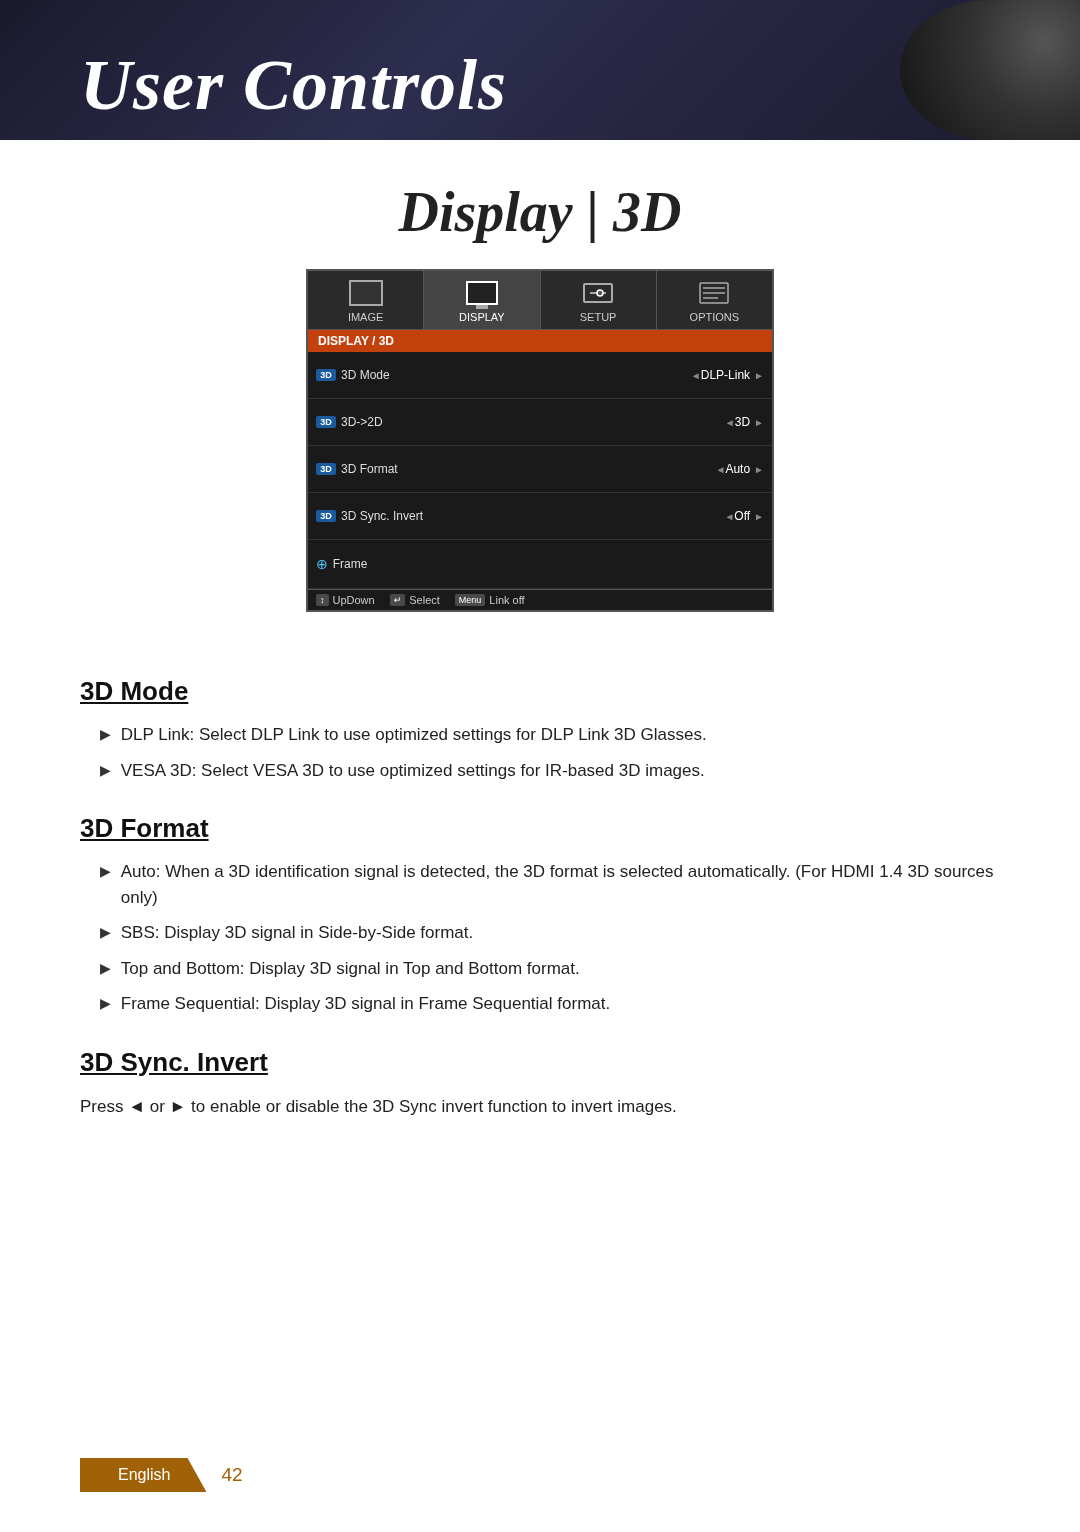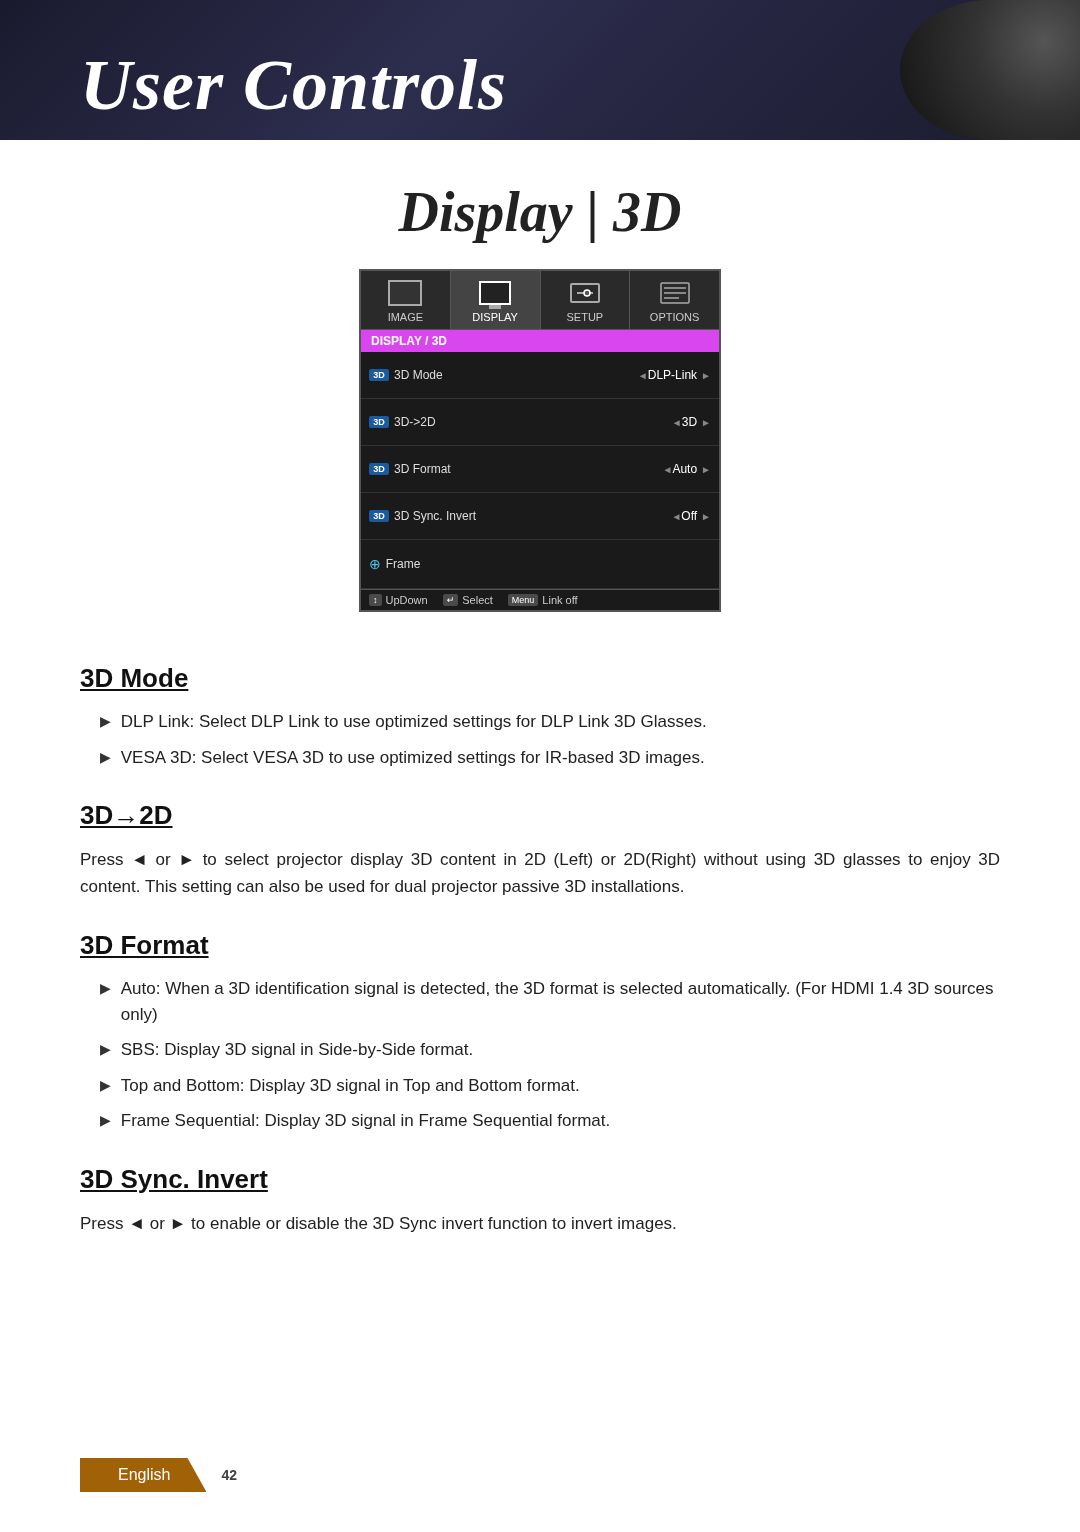--- a/index.html
+++ b/index.html
@@ -55,22 +55,22 @@
       font-weight: bold;
       color: #222;
       font-family: Georgia, 'Times New Roman', serif;
       text-align: center;
       margin-bottom: 25px;
       margin-top: 10px;
     }
 
     
     .menu-container {
-      width: 362px;
-      margin: 0 auto 51px auto;
+      width: 468px;
+      margin: 0 auto 64px auto;
       border: 2px solid #555;
       background: #1a1a1a;
       font-size: 13px;
     }
 
     .menu-tabs {
       display: flex;
       background: #2a2a2a;
       border-bottom: 1px solid #555;
     }
@@ -122,21 +122,21 @@
       position: absolute;
       bottom: -6px;
       left: 50%;
       transform: translateX(-50%);
       width: 12px;
       height: 4px;
       background: #aaa;
     }
 
     .menu-section-header {
-      background: #d946ef;
+      background: #c2410c;
       color: #fff;
       padding: 4px 10px;
       font-weight: bold;
       font-size: 12px;
     }
 
     .menu-row {
       display: flex;
       align-items: center;
       padding: 16px 8px;
@@ -260,24 +260,24 @@
     .lang-badge {
       background: #a16207;
       color: #fff;
       padding: 8px 38px;
       font-size: 16px;
       clip-path: polygon(0 0, 85% 0, 100% 100%, 0 100%);
       padding-right: 36px;
     }
 
     .page-number {
-      font-size: 14px;
-      color: #404040;
+      font-size: 19px;
+      color: #a16207;
       margin-left: 15px;
-      font-weight: bold;
+      font-weight: normal;
     }
   </style>
 </head>
 <body>
 
 <div class="header-section">
   <div class="page-title">User Controls</div>
 </div>
 
 <div class="main-content">
@@ -380,24 +380,20 @@
         <span class="bullet-arrow">▶</span>
         <span>DLP Link: Select DLP Link to use optimized settings for DLP Link 3D Glasses.</span>
       </li>
       <li>
         <span class="bullet-arrow">▶</span>
         <span>VESA 3D: Select VESA 3D to use optimized settings for IR-based 3D images.</span>
       </li>
     </ul>
   </div>
 
-  <div>
-    <div class="section-heading">3D→2D</div>
-    <p class="body-para">Press ◄ or ► to select projector display 3D content in 2D (Left) or 2D(Right) without using 3D glasses to enjoy 3D content. This setting can also be used for dual projector passive 3D installations.</p>
-  </div>
 
   <div>
     <div class="section-heading">3D Format</div>
     <ul class="bullet-list">
       <li>
         <span class="bullet-arrow">▶</span>
         <span>Auto: When a 3D identification signal is detected, the 3D format is selected automatically. (For HDMI 1.4 3D sources only)</span>
       </li>
       <li>
         <span class="bullet-arrow">▶</span>

